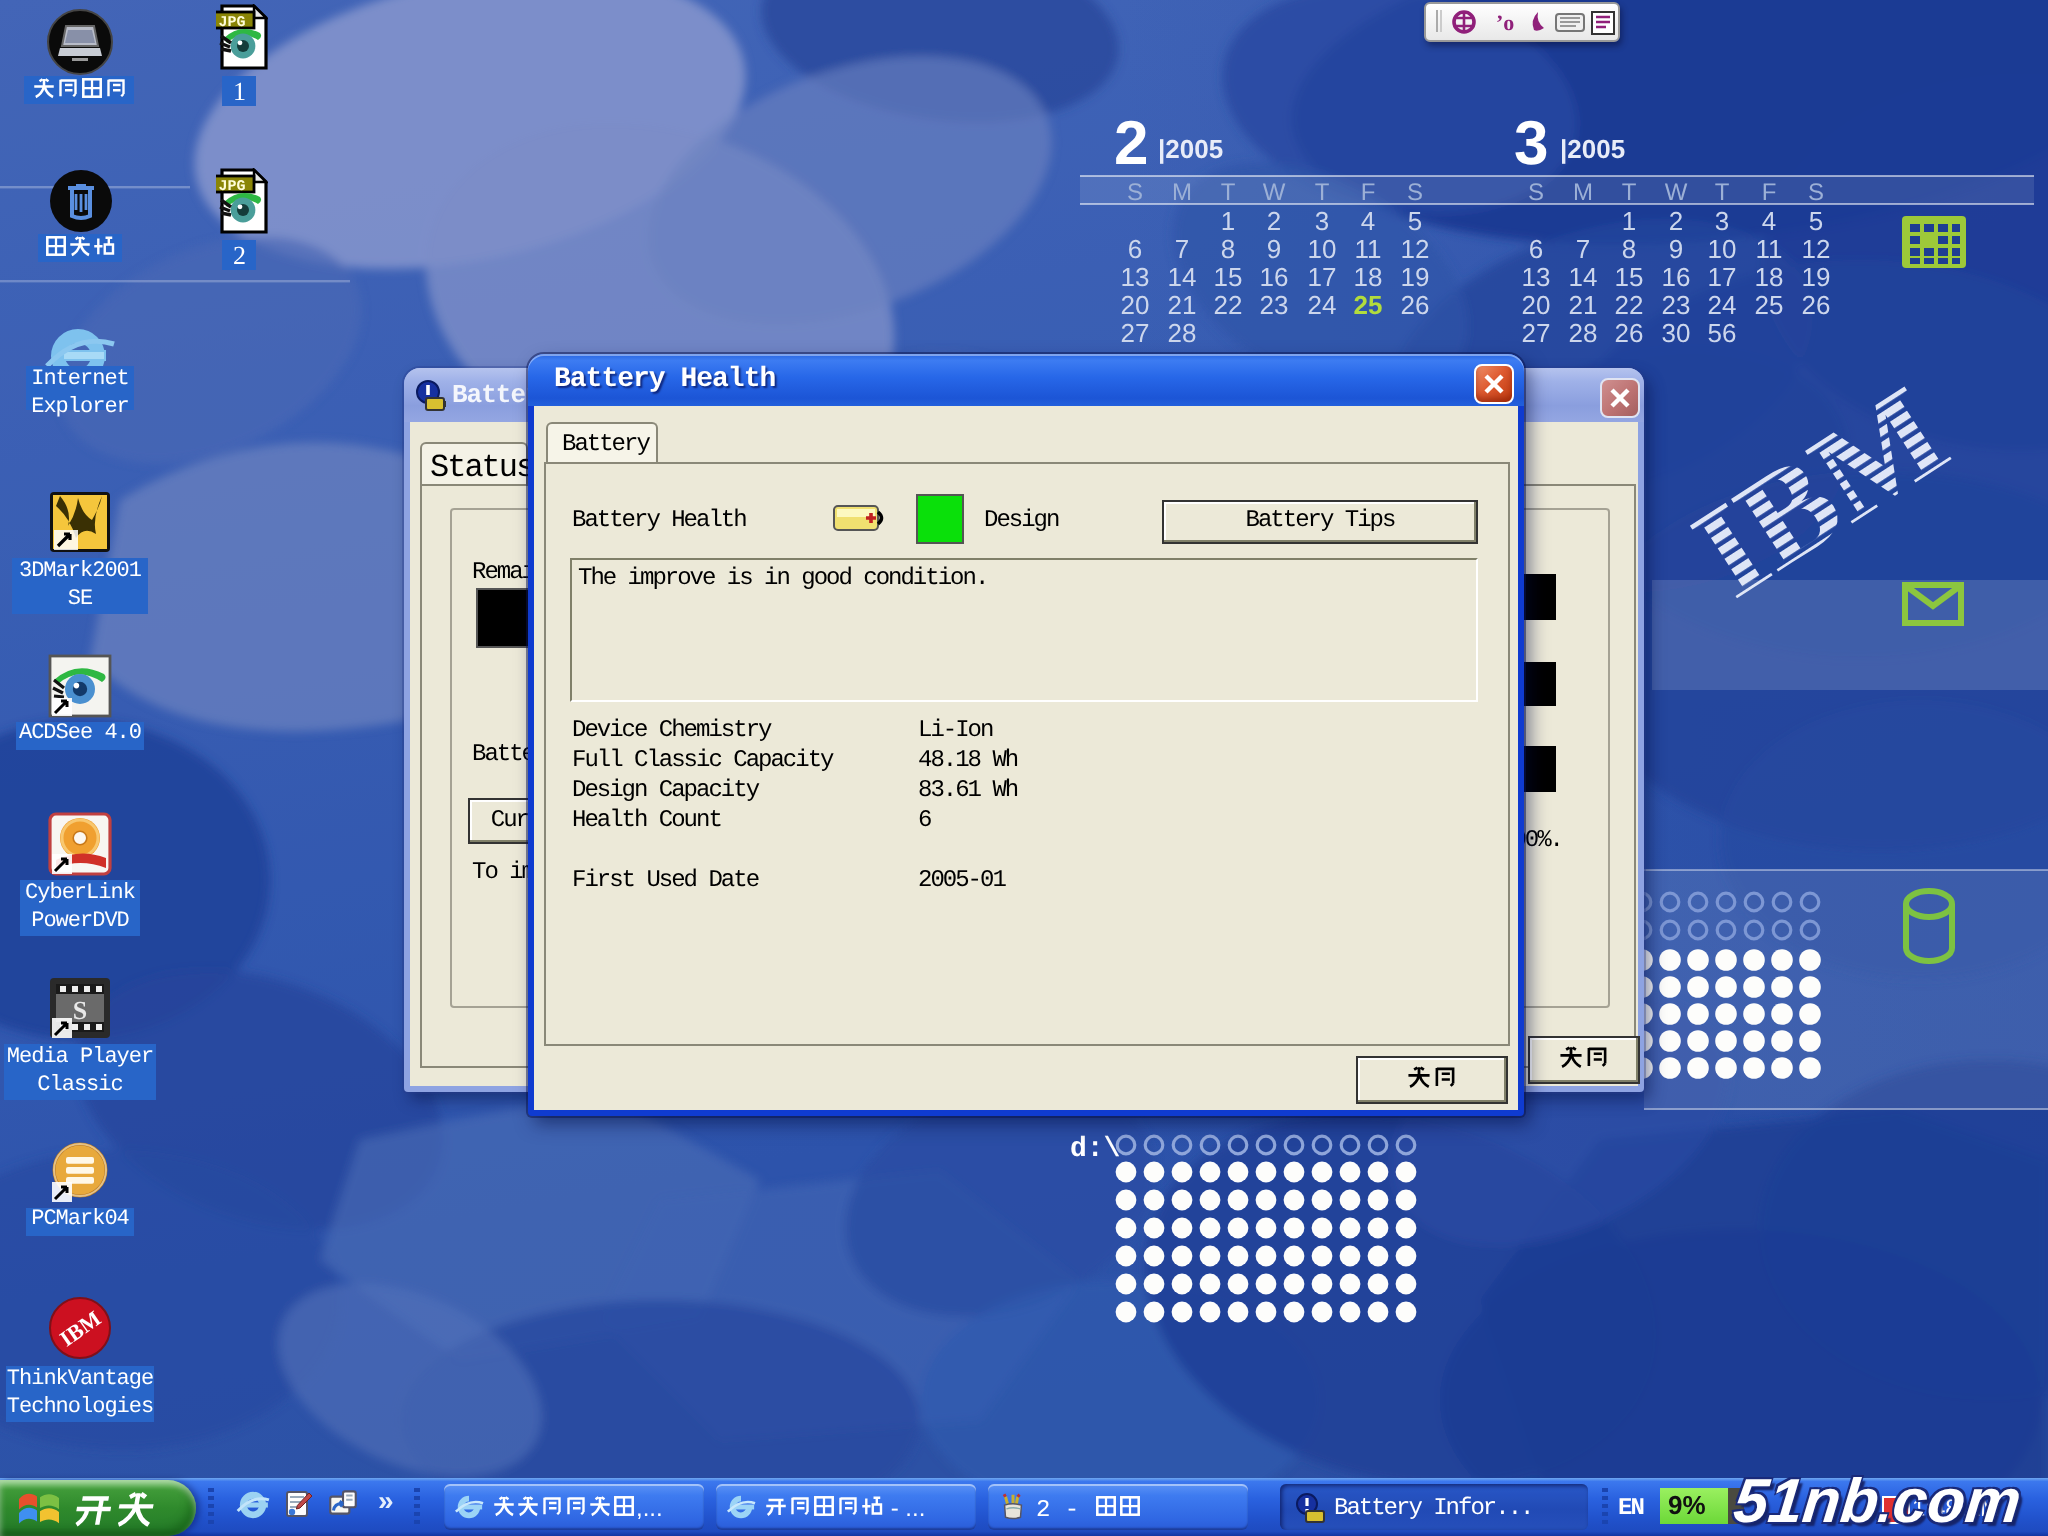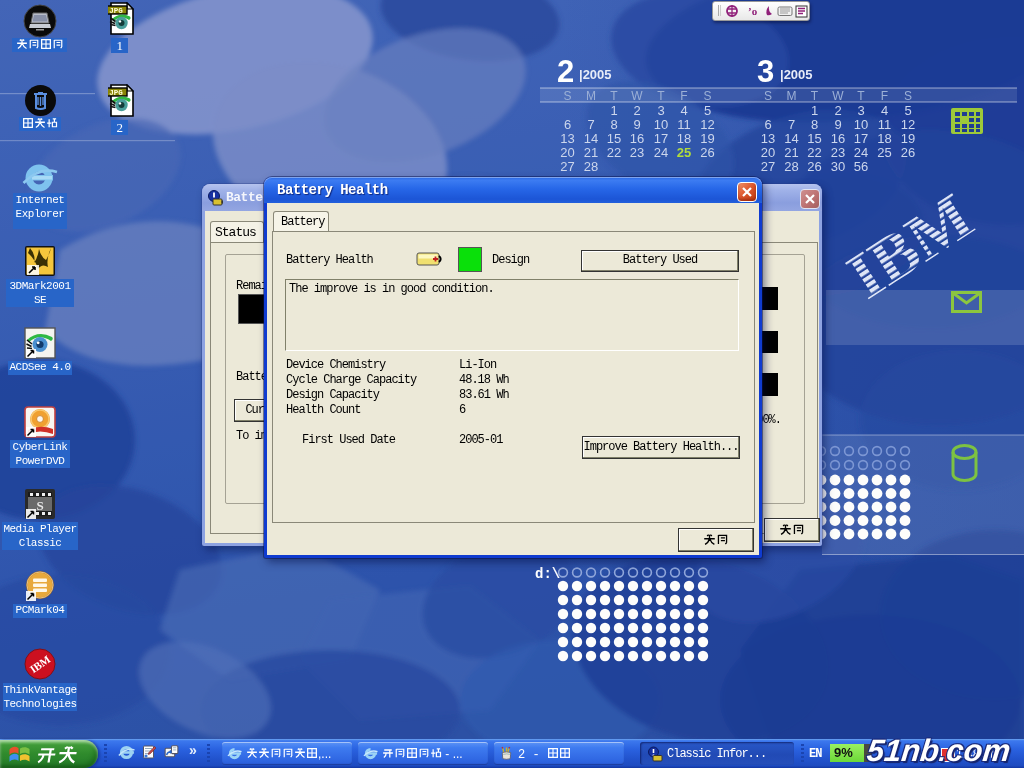--- a/index.html
+++ b/index.html
@@ -426,21 +426,21 @@
           <use href="#g4"></use>
         </svg><svg class="hz" width="12" height="12" viewBox="0 0 16 16">
           <use href="#g5"></use>
         </svg></div>
 <div class="abs" style="left:22px;top:160px"><svg width="36" height="36" viewBox="0 0 36 36">
 <path fill-rule="evenodd" d="M17 4.5 A13.5 13.5 0 1 0 17 31.5 A13.5 13.5 0 1 0 17 4.5 Z M17 11.5 A6.5 6.5 0 1 1 17 24.5 A6.5 6.5 0 1 1 17 11.5 Z" fill="#7ec2ee"></path>
 <rect x="9" y="15" width="22" height="5.5" fill="#7ec2ee"></rect>
 <rect x="10" y="16" width="20" height="3.5" fill="#a8daf6"></rect>
 <path d="M1.5 23 Q17 6.5 35 12" stroke="#8cc8f0" stroke-width="2.6" fill="none"></path>
 </svg></div>
-<div class="ilbl" style="left:13px;top:193px;width:54px;height:36px;line-height:14px">Internet<br>Explorer</div>
+<div class="ilbl" style="left:13px;top:183px;width:54px;height:22px;line-height:14px">Internet<br>Explorer</div>
 <div class="abs" style="left:24px;top:245px"><svg width="32" height="32" viewBox="0 0 32 32">
 <rect x="1" y="1" width="30" height="30" rx="2" fill="#111"></rect>
 <rect x="2.5" y="2.5" width="27" height="27" fill="#f5c63c"></rect>
 <path d="M6 3 Q12 10 10 18 Q14 12 15 4 Q17 12 22 15 Q26 8 27 3 L27 3 Q22 14 24 22 Q18 18 14 24 Q11 14 4 8 Z" fill="#3a3004"></path>
 <rect x="3" y="20" width="12" height="10" fill="#fff" opacity=".85"></rect>
 <path d="M5 28 L11 22 M11 22 L8 22 M11 22 L11 25" stroke="#000" stroke-width="1.6" fill="none"></path>
 </svg></div>
 <div class="ilbl" style="left:6px;top:279px;width:68px;height:28px;line-height:14px">3DMark2001<br>SE</div>
 <div class="abs" style="left:24px;top:327px"><svg width="32" height="32" viewBox="0 0 32 32">
 <rect x="1" y="1" width="30" height="30" fill="#f4f4f0" stroke="#555" stroke-width="1.4"></rect>
@@ -529,21 +529,21 @@
  <div class="abs mono" style="left:24px;top:6px;font-size:13px;font-weight:bold;color:#f4f6fc;letter-spacing:-0.5px">Battery Information</div>
  <div class="abs" style="left:598px;top:5px;width:20px;height:20px;border-radius:4px;background:linear-gradient(135deg,#cf9090 0%,#bd7272 55%,#a35f5f 100%);border:1px solid #e0e4f2;box-sizing:border-box">
    <svg width="18" height="18" viewBox="0 0 18 18">
           <path d="M5 5 L13 13 M13 5 L5 13" stroke="#fff" stroke-width="2.2"></path>
         </svg>
  </div>
 
  <div class="abs dlgface" style="left:3px;top:27px;width:614px;height:332px"></div>
 
  <div class="abs dlgface" style="left:8px;top:37px;width:52px;height:21px;border:1px solid #8a8878;border-bottom:none;border-radius:3px 3px 0 0;background:#f4f2e6"></div>
- <div class="abs dtext" style="left:13px;top:41px;font-size:13px">Status</div>
+ <div class="abs dtext" style="left:13px;top:41px;font-size:16px">Status</div>
  <div class="abs" style="left:8px;top:58px;width:606px;height:290px;border:1px solid #8a8878;background:#ece9d8"></div>
 
  <div class="abs" style="left:23px;top:70px;width:578px;height:248px;border:1px solid #a5a294;border-radius:2px"></div>
  <div class="abs dtext" style="left:34px;top:95px">Remaining Capacity</div>
  <div class="abs" style="left:36px;top:110px;width:200px;height:28px;background:#000;border:1px solid #555"></div>
  <div class="abs dtext" style="left:34px;top:186px">Battery</div>
  <div class="abs btn3d dtext" style="left:32px;top:215px;width:120px;height:21px;line-height:20px">Current Settings</div>
  <div class="abs dtext" style="left:34px;top:245px">To improve</div>
 
  <div class="abs" style="left:560px;top:103px;width:16px;height:23px;background:#000"></div>
@@ -573,35 +573,34 @@
 
  <div class="abs dtext" style="left:22px;top:76px">Battery Health</div>
  <svg class="abs" style="left:152px;top:73px" width="28" height="18" viewBox="0 0 28 18">
   <rect x="1" y="3" width="22" height="12" rx="2" fill="#f0e070" stroke="#555"></rect>
   <rect x="2.5" y="4.5" width="19" height="4" fill="#fcf8c0"></rect>
   <path d="M23 6 Q26.5 9 23 12" fill="none" stroke="#000" stroke-width="1.8"></path>
   <path d="M17 9 h5 M19.5 6.5 v5" stroke="#c02020" stroke-width="1.8"></path>
  </svg>
  <div class="abs" style="left:194px;top:70px;width:22px;height:23px;background:#0ae00a;border:1px solid #555"></div>
  <div class="abs dtext" style="left:228px;top:76px">Design</div>
- <div class="abs btn3d dtext" style="left:317px;top:73px;width:156px;height:20px;line-height:19px">Battery Used</div>
+ <div class="abs btn3d dtext" style="left:317px;top:73px;width:156px;height:20px;line-height:19px">Battery Tips</div>
 
  <div class="abs sunken" style="left:21px;top:102px;width:452px;height:70px"></div>
  <div class="abs dtext" style="left:25px;top:105px">The improve is in good condition.</div>
  <div class="abs dtext" style="left:22px;top:181px">Device Chemistry</div>
       <div class="abs dtext" style="left:195px;top:181px">Li-Ion</div>
- <div class="abs dtext" style="left:22px;top:196px">Cycle Charge Capacity</div>
+ <div class="abs dtext" style="left:22px;top:196px">Full Classic Capacity</div>
       <div class="abs dtext" style="left:195px;top:196px">48.18 Wh</div>
  <div class="abs dtext" style="left:22px;top:211px">Design Capacity</div>
       <div class="abs dtext" style="left:195px;top:211px">83.61 Wh</div>
  <div class="abs dtext" style="left:22px;top:226px">Health Count</div>
       <div class="abs dtext" style="left:195px;top:226px">6</div>
- <div class="abs dtext" style="left:38px;top:256px">First Used Date</div>
+ <div class="abs dtext" style="left:22px;top:256px">First Used Date</div>
       <div class="abs dtext" style="left:195px;top:256px">2005-01</div>
- <div class="abs btn3d dtext" style="left:318px;top:259px;width:156px;height:21px;line-height:20px">Improve Battery Health...</div>
  <div class="abs btn3d" style="left:414px;top:351px;width:74px;height:22px;line-height:21px"><svg class="hz" width="13" height="13" viewBox="0 0 16 16" style="color:#000">
           <use href="#g4"></use>
         </svg><svg class="hz" width="13" height="13" viewBox="0 0 16 16" style="color:#000">
           <use href="#g3"></use>
         </svg></div>
 </div>
 
 <div id="taskbar">
 
  <div class="abs" style="left:0;top:1px;width:98px;height:28px;border-radius:0 14px 14px 0;background:linear-gradient(180deg,#6cbf5e 0%,#3f9a38 18%,#2f8a2c 50%,#27802a 85%,#1e6a22 100%);box-shadow:inset 0 2px 3px rgba(255,255,255,.5),inset -3px -3px 5px rgba(0,60,0,.35),2px 0 3px rgba(0,0,60,.35)">
@@ -689,21 +688,21 @@
           </svg><svg class="hz" width="12" height="12" viewBox="0 0 16 16" style="color:#fff">
             <use href="#g1"></use>
           </svg></span>
  </div>
  <div class="tbtn" style="left:640px;width:154px;background:linear-gradient(180deg,#2e62d8 0%,#2553c2 55%,#2a58c8 100%);box-shadow:inset 1px 1px 2px rgba(0,0,50,.55),inset 0 0 0 40px rgba(10,20,90,.12)">
   <span style="position:absolute;left:7px;top:4px"><svg width="16" height="16" viewBox="0 0 16 16">
 <circle cx="6.5" cy="6" r="5" fill="#1630a0" stroke="#0a1a60"></circle>
 <path d="M6.5 3 V7 M6.5 8.5 V10" stroke="#fff" stroke-width="1.6"></path>
 <rect x="6" y="9.5" width="9" height="5.5" rx="1" fill="#d8c030" stroke="#333"></rect>
 </svg></span>
-  <span style="position:absolute;left:27px;top:5px;font-family:'Liberation Mono',monospace;font-size:12px;letter-spacing:-1px">Classic Infor...</span>
+  <span style="position:absolute;left:27px;top:5px;font-family:'Liberation Mono',monospace;font-size:12px;letter-spacing:-1px">Battery Infor...</span>
  </div>
 
  <div class="abs" style="left:801px;top:5px;width:3px;height:20px;background:repeating-linear-gradient(180deg,#1a44b0 0 2px,transparent 2px 4px)"></div>
  <div class="abs" style="left:809px;top:8px;color:#fff;font-size:12px;font-family:'Liberation Mono',monospace;font-weight:bold;letter-spacing:-1px">EN</div>
  <div class="abs" style="left:830px;top:5px;width:42px;height:18px;background:#4a4a40"></div>
  <div class="abs" style="left:830px;top:5px;width:34px;height:18px;background:linear-gradient(180deg,#9af060,#6cd838)"></div>
  <div class="abs" style="left:834px;top:6px;font-size:13px;font-weight:bold;color:#111;font-family:'Liberation Sans'">9%</div>
  <div class="abs" style="left:941px;top:9px;width:12px;height:12px;background:#e03030;border:1px solid #fff"></div>
  <div class="abs" style="left:956px;top:8px;color:#fff;font-size:12px">1:48 AM</div>
 </div>

